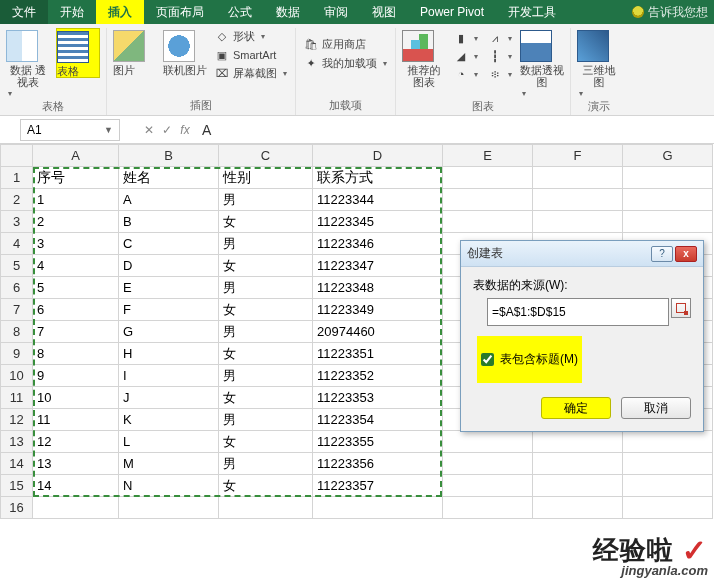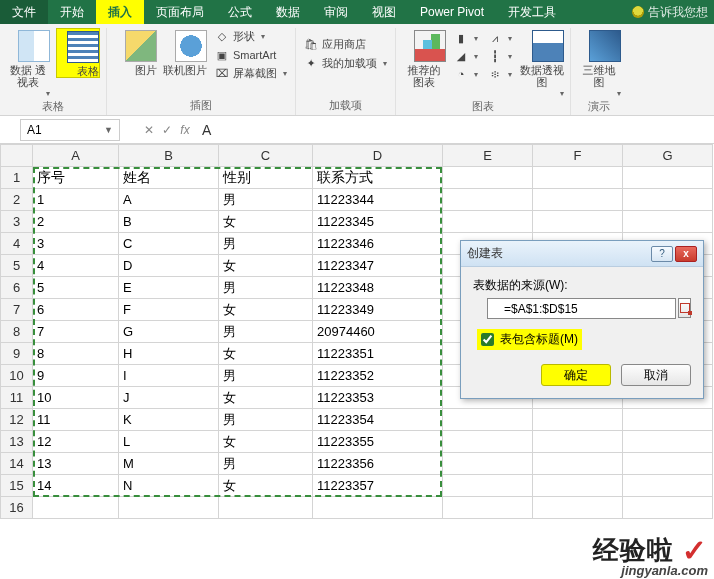--- a/index.html
+++ b/index.html
@@ -11,21 +11,21 @@
 .titlebar .tab.file { background: #1a5c38; }
 .titlebar .tab.sel { background: #ffff00; color: #217346; font-weight: bold; }
 .titlebar .tell { margin-left: auto; display: flex; align-items: center; padding: 0 6px; opacity: .85; font-size: 12px; gap: 4px;}
 .bulb { width: 12px; height: 12px; background: radial-gradient(circle at 50% 40%, #ffeb3b 0 50%, #c9a600 51% 100%); border-radius: 50%; display:inline-block;}
 
 
 .ribbon { background: #f3f3f3; border-bottom: 1px solid #d4d4d4; height: 92px; display: flex; padding-top: 4px; }
 .rgroup { display: flex; flex-direction: column; align-items: center; padding: 0 6px; border-right: 1px solid #e1e1e1; }
 .rgroup .items { display: flex; gap: 6px; flex: 1; align-items: flex-start; }
 .rgroup .glabel { font-size: 11px; color: #666; text-align: center; padding-bottom: 2px; }
-.bigbtn { display: flex; flex-direction: column; align-items: flex-end; width: 44px; padding-top: 2px; gap: 2px; font-size: 11px; color: #444; text-align: center; line-height: 1.1; }
+.bigbtn { display: flex; flex-direction: column; align-items: flex-start; width: 44px; padding-top: 2px; gap: 2px; font-size: 11px; color: #444; text-align: center; line-height: 1.1; }
 .bigbtn .ic { width: 32px; height: 32px; display: flex; align-items: center; justify-content: center; }
 .bigbtn.hl { background: #ffff00; border: 1px solid #c8c800; }
 .smallcol { display: flex; flex-direction: column; gap: 2px; font-size: 11px; color: #444; }
 .smallitem { display: flex; align-items: center; gap: 4px; padding: 1px 2px; }
 .smallitem .sic { width: 14px; height: 14px; display:inline-flex; align-items:center; justify-content:center;}
 .caret { font-size: 8px; color: #666; margin-left: 2px;}
 
 
 .ico-pivot { background: linear-gradient(#d0e5f5,#d0e5f5) left/50% 100% no-repeat, linear-gradient(#fff,#fff); border:1px solid #8fb7d8; }
 .ico-table { background: repeating-linear-gradient(#4d82b8 0 3px,#fff 3px 6px); border:1px solid #2d5a8c; }
@@ -63,25 +63,25 @@
 
 
 .dialog { position: absolute; left: 460px; top: 240px; width: 244px; background: #f0f0f0; border: 1px solid #7a9ebd; box-shadow: 2px 2px 6px rgba(0,0,0,.3); font-size: 12px; }
 .dialog .dtitle { height: 26px; background: linear-gradient(#eaf3fb,#cfe2f3); display: flex; align-items: center; padding: 0 6px; font-size: 12px; color: #333; border-bottom:1px solid #b9cde0;}
 .dialog .dtitle .dctl { margin-left: auto; display: flex; gap: 2px; }
 .dialog .dtitle .dbtn { width: 22px; height: 16px; border: 1px solid #6b8aa8; background: linear-gradient(#f7fbff,#d7e6f3); font-size: 10px; text-align: center; line-height: 14px; border-radius: 2px; color:#315a7d;}
 .dialog .dtitle .dbtn.close { background: linear-gradient(#e86a5e,#c93c2e); color: #fff; border-color:#a22; font-weight:bold;}
 .dialog .dbody { padding: 10px 12px 12px; }
 .dialog .lbl { margin-bottom: 4px; }
 .dialog .src { display: flex; gap: 2px; margin: 0 0 10px 14px;}
-.dialog .src input { flex: 1; height: 21px; border: 1px solid #888; padding: 0 16px; font-size: 12px; }
+.dialog .src input { flex: 1; height: 28px; border: 1px solid #888; padding: 0 4px; font-size: 12px; }
 .dialog .refbtn { width: 20px; height: 20px; border: 1px solid #888; background: linear-gradient(#fff,#e6e6e6); display:flex; align-items:center; justify-content:center;}
 .dialog .refbtn span{ width:10px;height:10px;border:1px solid #c0392b; display:block; position:relative;}
 .dialog .refbtn span::after{content:"";position:absolute;right:-3px;bottom:-3px;width:4px;height:4px;background:#c0392b;}
-.dialog .chkrow { display:flex; align-items:center; gap:6px; margin: 0 0 14px 4px; background: #ffff00; padding: 2px 4px; width: fit-content;}
+.dialog .chkrow { display:flex; align-items:center; gap:6px; margin: 0 0 14px 4px; background: #ffff00; padding: 15px 4px; width: fit-content;}
 .dialog .chkrow input { accent-color: #2a7a2a; }
 .dialog .btnrow { display:flex; justify-content:flex-end; gap:10px; }
 .dialog .btn { min-width: 70px; height: 22px; border: 1px solid #888; background: linear-gradient(#fdfdfd,#e6e6e6); border-radius: 3px; font-size: 12px; }
 .dialog .btn.primary { background: #ffff00; border-color: #b9b900; }
 
 
 .watermark { position: absolute; right: 6px; bottom: 2px; text-align: right; color: #222; font-weight: bold; line-height: 1; pointer-events:none;}
 .watermark .big { font-size: 26px; letter-spacing: 1px; text-shadow: 1px 1px 0 #fff;}
 .watermark .tick { color: #d32f2f; font-size: 30px; display:inline-block; transform: translateY(2px);}
 .watermark .small { font-size: 13px; font-style: italic; color: #444; text-shadow: 1px 1px 0 #fff;}

